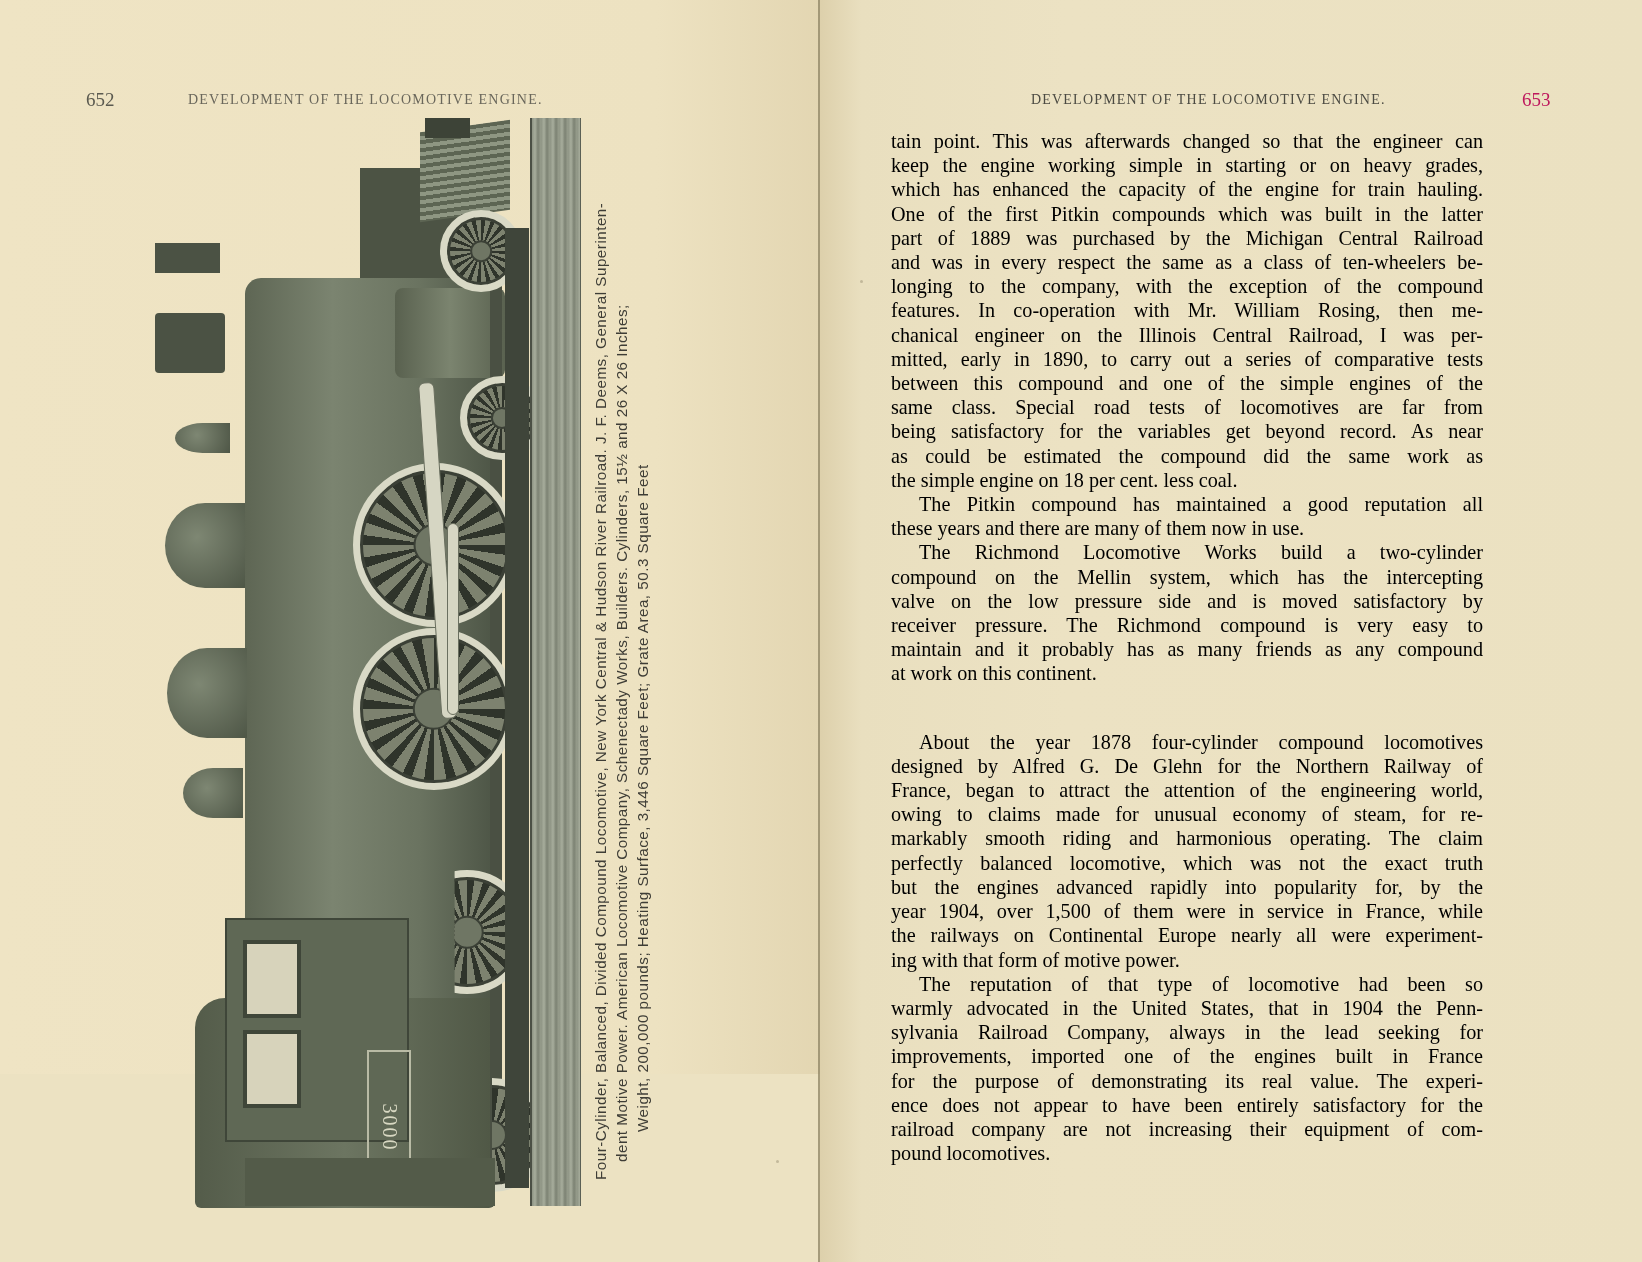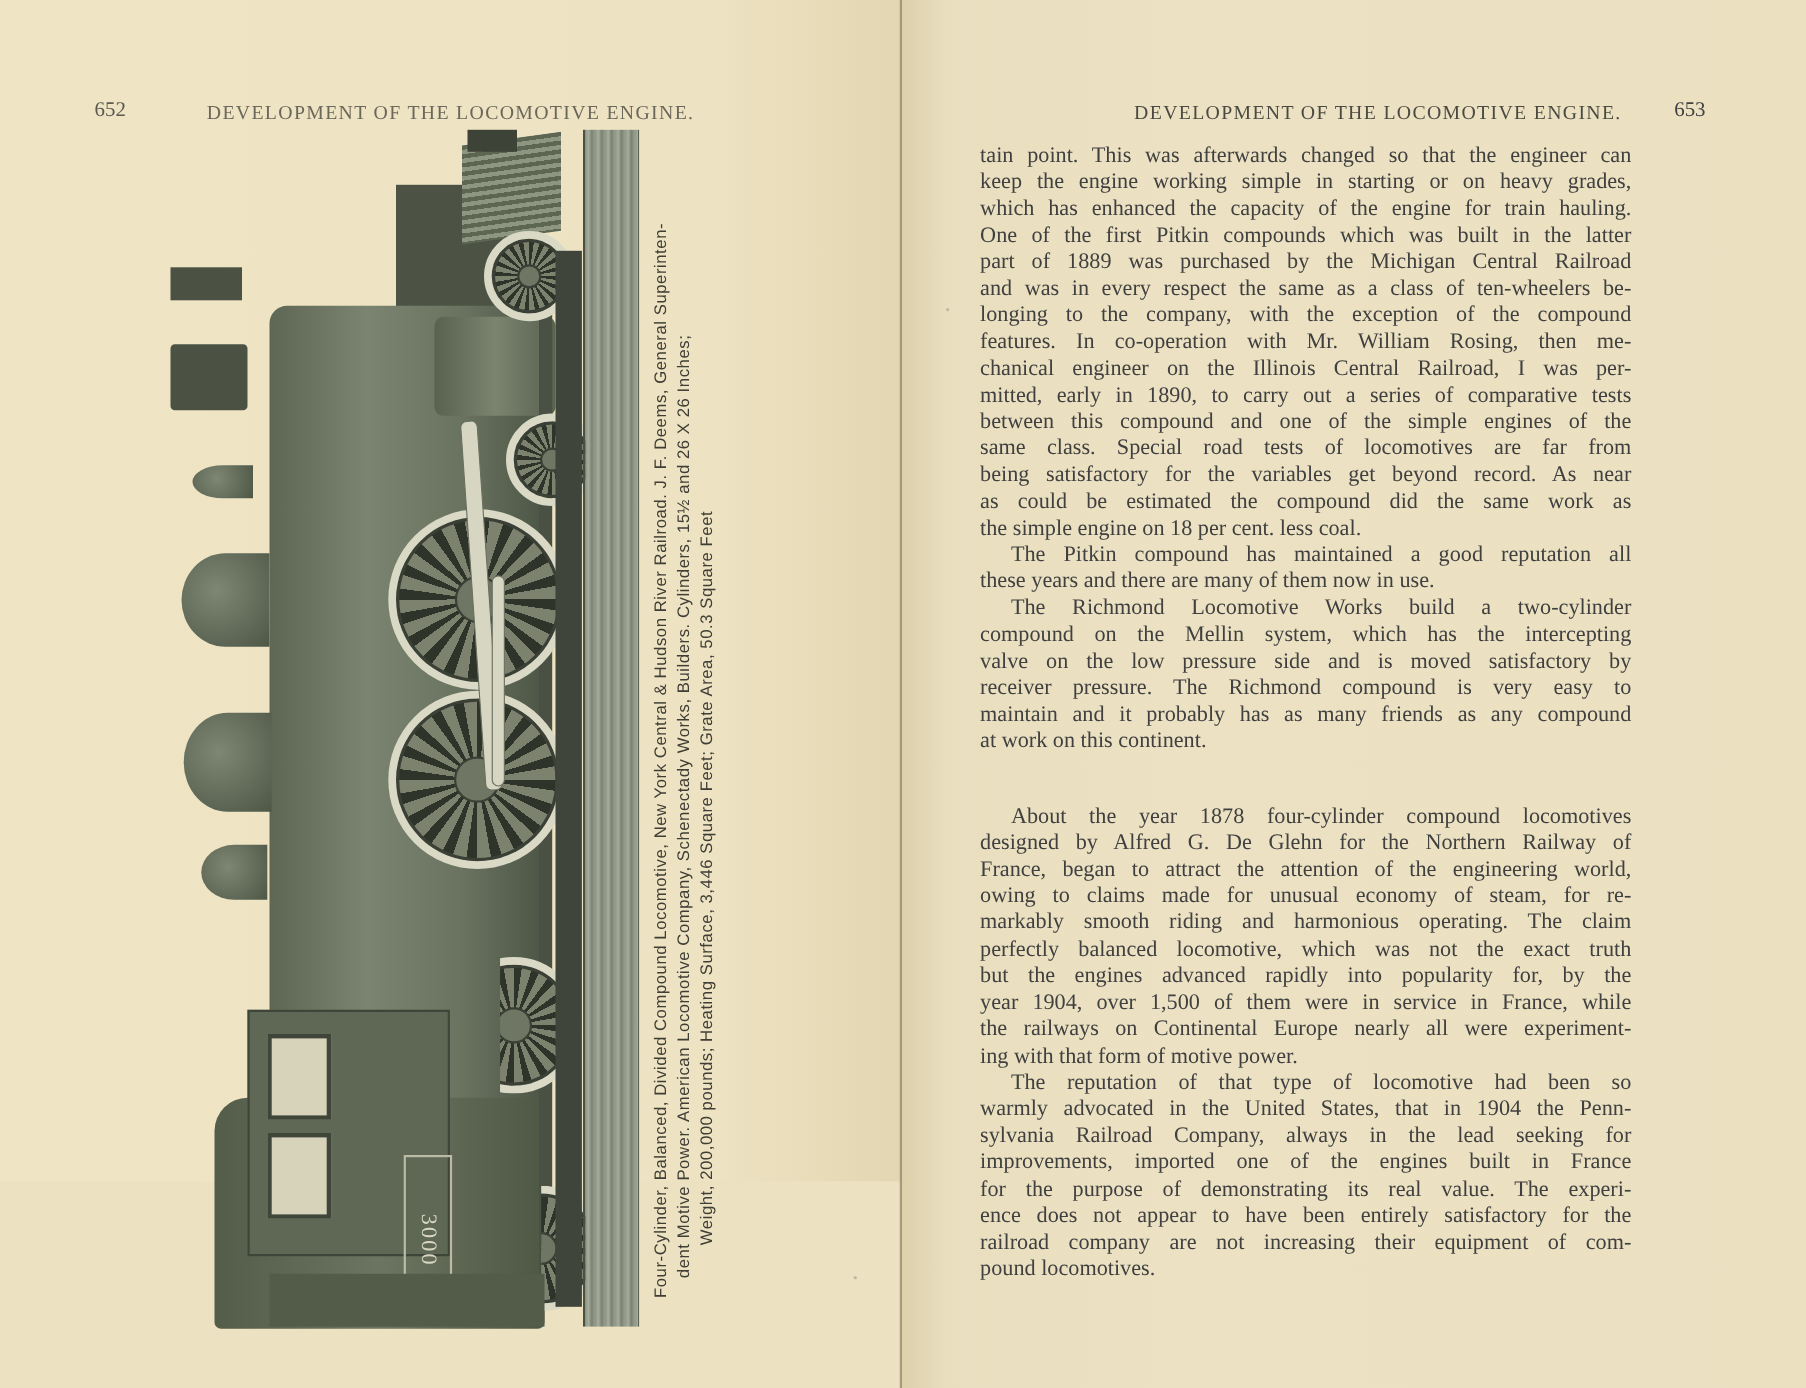--- a/index.html
+++ b/index.html
@@ -17,24 +17,24 @@
   .page-right {
     position:absolute; left:820px; top:0; width:822px; height:1262px;
     background: linear-gradient(to right, #ddd0ab 0%, #e9dfbf 5%, #ece2c3 30%, #ebe1c1 100%);
   }
   .gutter {
     position:absolute; left:818px; top:0; width:3px; height:1262px;
     background:#8d8363; opacity:.75;
   }
   
   .running-head {
-    position:absolute; font-size:18px; letter-spacing:1.2px;
+    position:absolute; font-size:14px; letter-spacing:1.2px;
     color:#4b4a42; white-space:nowrap;
   }
-  .page-num { position:absolute; font-size:19px; color:#404040; }
+  .page-num { position:absolute; font-size:19px; color:#be185d; }
   .left-head { left:188px; top:92px; color:#6a675b; }
   .left-num { left:86px; top:89px; color:#5b5a50; }
   .right-head { left:1031px; top:92px; }
   .right-num { left:1522px; top:89px; }
 
   
   .plate {
     position:absolute; left:155px; top:118px; width:425px; height:1088px;
   }
   .rail-post {
@@ -98,21 +98,21 @@
     font-family:"Liberation Sans", "DejaVu Sans", sans-serif;
     font-size:15.2px; line-height:21px; color:#3e3d36; letter-spacing:0.5px;
   }
   .caption-line { white-space:nowrap; }
   .caption-line.l2 { padding-left:18px; }
   .caption-line.l3 { padding-left:48px; }
 
   
   .body-text {
     position:absolute; left:891px; top:129px; width:592px;
-    font-size:20.2px; line-height:24.2px; color:#404040;
+    font-size:20.2px; line-height:24.2px; color:#000000;
     text-align:justify;
   }
   .body-text p { margin:0; text-indent:0; }
   .line { display:block; text-align:justify; text-align-last:justify; white-space:nowrap; }
   .line.last { text-align-last:left; }
   .specks { position:absolute; width:3px; height:3px; border-radius:50%; background:#a89f82; opacity:.6; }
 </style>
 </head>
 <body>
 

